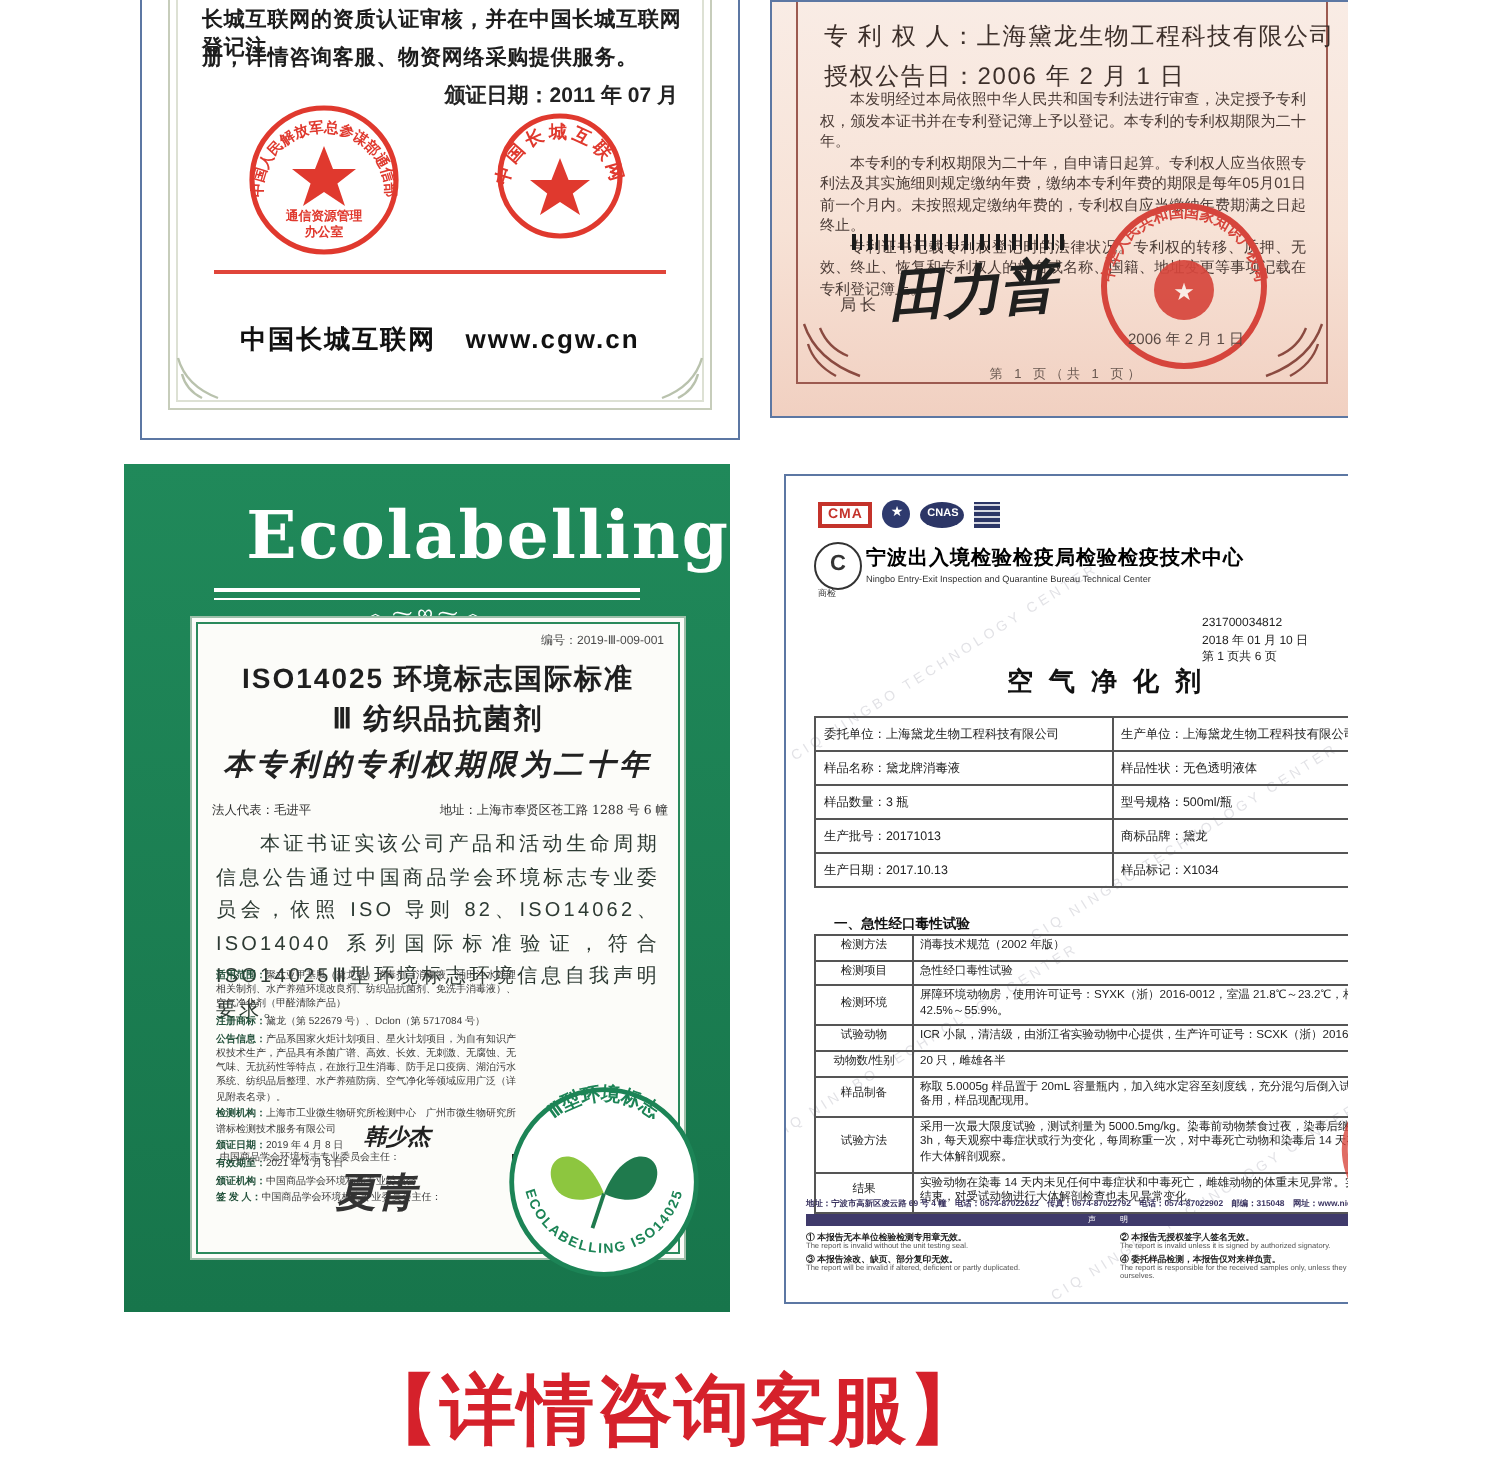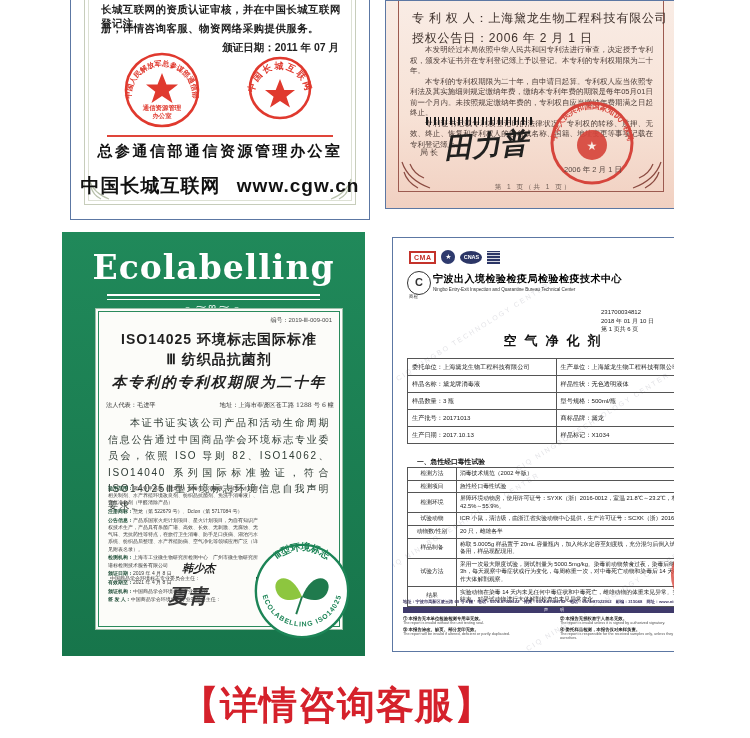--- a/index.html
+++ b/index.html
@@ -29,21 +29,21 @@
   .pat-sig{left:58px;top:126px;font-family:"DejaVu Serif",serif;font-style:italic;font-weight:700;
            font-size:28px;color:#20201f;transform:rotate(-4deg);}
   .pat-chief{left:34px;top:146px;font-size:8px;color:#4a3b36;letter-spacing:2px;}
   .pat-sealdate{left:178px;top:164px;font-size:7.5px;color:#5a4a44;}
   .pat-page{left:0;top:182px;width:100%;text-align:center;font-size:6.5px;color:#6b5a52;letter-spacing:2px;}
   .curl{stroke:#8a4a40;fill:none;stroke-width:1.2;}
   .curl-gw{stroke:#b9c2ad;}
 
   
   .eco{left:62px;top:232px;width:303px;height:424px;background:linear-gradient(180deg,#20895a,#17754b);}
-  .eco-brand{left:0;top:16px;width:100%;text-align:center;color:#fff;font-family:"DejaVu Serif",serif;
+  .eco-brand{left:0;top:16px;width:100%;text-align:right;color:#fff;font-family:"DejaVu Serif",serif;
              font-weight:700;font-size:33px;letter-spacing:1px;}
   .eco-rule{left:45px;right:45px;top:62px;border-top:2px solid #fff;border-bottom:1px solid #fff;height:3px;}
   .eco-swirl{left:0;top:66px;width:100%;text-align:center;color:#fff;font-size:11px;letter-spacing:2px;}
   .eco-panel{left:33px;right:22px;top:76px;bottom:26px;background:#fcfcf9;border:1px solid #9dbfa9;
              box-shadow:inset 0 0 0 2px #fcfcf9, inset 0 0 0 3px #2a8a5c;padding-left:44px;}
   .eco-num{right:10px;top:7px;font-size:6px;color:#4a4a4a;}
   .eco-title{left:0;width:100%;text-align:center;font-weight:800;font-size:14px;letter-spacing:1px;color:#1f1f1f;}
   .eco-company{left:0;top:64px;width:100%;text-align:center;font-family:"DejaVu Serif",serif;font-style:italic;
                font-weight:700;font-size:14.5px;letter-spacing:2px;color:#222;}
   .eco-meta{left:10px;right:8px;top:92px;display:flex;justify-content:space-between;
@@ -129,22 +129,21 @@
     </svg>
 
     <svg class="seal-svg" style="left:176px;top:60px" width="66" height="66" viewBox="0 0 66 66">
       <circle cx="33" cy="33" r="30" fill="none" stroke="#e0392e" stroke-width="2.6"></circle>
       <path id="gwr" d="M 7,40 A 26,26 0 1 1 59,40" fill="none"></path>
       <text font-size="9" fill="#e0392e" font-weight="bold" letter-spacing="2"><textPath href="#gwr" startOffset="50%" text-anchor="middle">中国长城互联网</textPath></text>
       <polygon points="33,24 37.3,35 48,35 39.4,41.8 43,52.5 33,46 23,52.5 26.6,41.8 18,35 28.7,35" fill="#e0392e"></polygon>
     </svg>
 
     <div class="abs gw-redline" style="top:140px"></div>
-    <div class="abs gw-org" style="top:147px;font-size:15px;letter-spacing:2.5px">总参通信部通信资源管理办公室</div>
-    <div class="abs gw-org" style="top:178px;font-size:19px;letter-spacing:1px">
+    <div class="abs gw-org" style="top:166px;font-size:13px;letter-spacing:1px">
       <span>中国长城互联网</span>
       <span style="margin-left:10px">www.cgw.cn</span>
     </div>
   </div>
 
   <div class="abs pat">
     <div class="pat-frame"></div>
     <svg class="abs" style="left:14px;bottom:14px" width="34" height="34">
         <path class="curl" d="M2,2 q6,18 28,26 M4,12 q3,10 14,16 M10,4 q4,10 14,14"></path>
       </svg>

